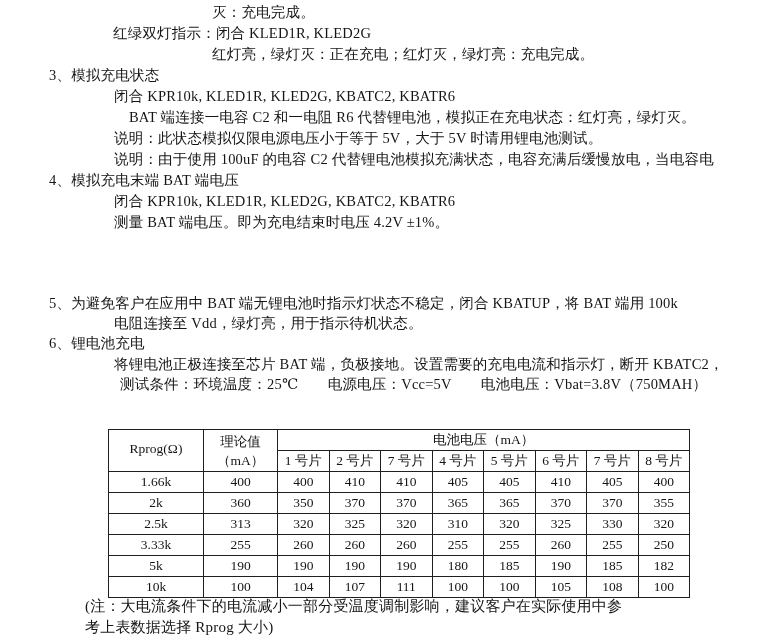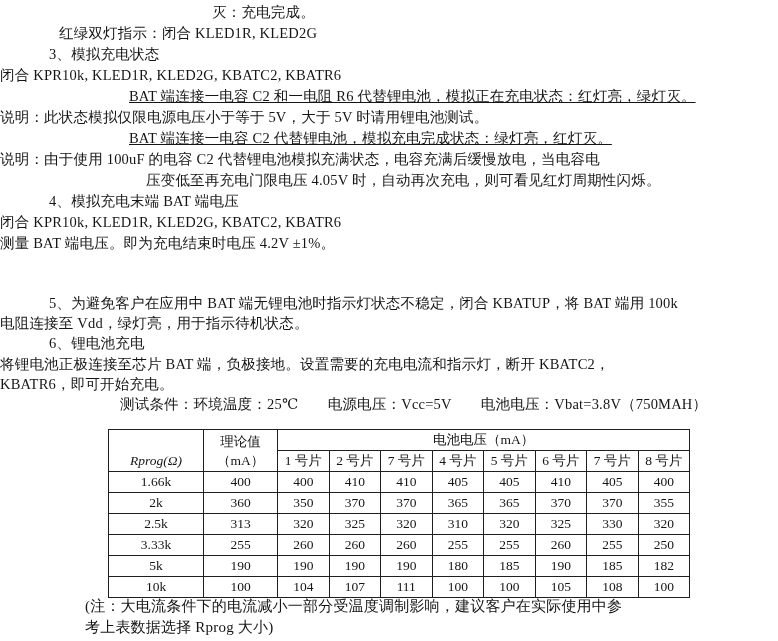--- a/index.html
+++ b/index.html
@@ -24,24 +24,24 @@
   }
   .line {
     white-space: pre;
     font-size: 14.5px;
     line-height: 21px;
     height: 21px;
     letter-spacing: 0.2px;
   }
   .body-lower .line { line-height: 20.2px; height: 20.2px; }
   .indent-item   { margin-left: 49px; }
-  .indent-sub    { }
-  .indent-bat    { margin-left: 129px; text-decoration: underline; }
+  .indent-sub    { margin-left: 114px; }
+  .indent-bat    { margin-left: 129px; }
   .indent-cont1  { margin-left: 146px; }
-  .indent-label  { margin-left: 59px; }
+  .indent-label  { margin-left: 113px; }
   .indent-cont2  { margin-left: 212px; }
   .indent-cond   { margin-left: 120px; }
   
   .meas-table {
     position: absolute;
     left: 108px; top: 429px;
     width: 582px;
     border-collapse: collapse;
     table-layout: fixed;
     font-size: 13.5px;
@@ -52,22 +52,21 @@
     text-align: center;
     vertical-align: middle;
     padding: 0;
     height: 20px;
     font-weight: normal;
     white-space: pre;
     overflow: hidden;
   }
   .meas-table .cell-rprog-header {
     vertical-align: bottom;
-    padding-bottom: 2px;
-    font-style: italic;
+    padding-bottom: 14px;
   }
   .meas-table .cell-theory-header div { line-height: 19px; }
   
   .footer-note {
     position: absolute;
     left: 85px; top: 596px;
   }
   .footer-note .line {
     font-size: 15px;
     line-height: 21px;
@@ -75,38 +74,36 @@
   }
 </style>
 </head>
 <body>
 
 <div class="page">
 
   <div class="body-upper">
       <div class="line indent-cont2">灭：充电完成。</div>
       <div class="line indent-label">红绿双灯指示：闭合 KLED1R, KLED2G</div>
+      <div class="line indent-cont2">红灯亮，绿灯灭：正在充电；红灯灭，绿灯亮：充电完成。</div>
       <div class="line indent-item">3、模拟充电状态</div>
       <div class="line indent-sub">闭合 KPR10k, KLED1R, KLED2G, KBATC2, KBATR6</div>
       <div class="line indent-bat">BAT 端连接一电容 C2 和一电阻 R6 代替锂电池，模拟正在充电状态：红灯亮，绿灯灭。</div>
       <div class="line indent-sub">说明：此状态模拟仅限电源电压小于等于 5V，大于 5V 时请用锂电池测试。</div>
-      <div class="line indent-bat">BAT 端连接一电容 C2 代替锂电池，模拟充电完成状态：绿灯亮，红灯灭。</div>
       <div class="line indent-sub">说明：由于使用 100uF 的电容 C2 代替锂电池模拟充满状态，电容充满后缓慢放电，当电容电</div>
-      <div class="line indent-cont1">压变低至再充电门限电压 4.05V 时，自动再次充电，则可看见红灯周期性闪烁。</div>
       <div class="line indent-item">4、模拟充电末端 BAT 端电压</div>
       <div class="line indent-sub">闭合 KPR10k, KLED1R, KLED2G, KBATC2, KBATR6</div>
       <div class="line indent-sub">测量 BAT 端电压。即为充电结束时电压 4.2V ±1%。</div>
     </div>
 
   <div class="body-lower">
       <div class="line indent-item">5、为避免客户在应用中 BAT 端无锂电池时指示灯状态不稳定，闭合 KBATUP，将 BAT 端用 100k</div>
       <div class="line indent-sub">电阻连接至 Vdd，绿灯亮，用于指示待机状态。</div>
       <div class="line indent-item">6、锂电池充电</div>
       <div class="line indent-sub">将锂电池正极连接至芯片 BAT 端，负极接地。设置需要的充电电流和指示灯，断开 KBATC2，</div>
-      <div class="line indent-sub">KBATR6，即可开始充电。</div>
       <div class="line indent-cond">测试条件：环境温度：25℃　　电源电压：Vcc=5V　　电池电压：Vbat=3.8V（750MAH）</div>
     </div>
 
   <table class="meas-table">
     <colgroup>
       <col style="width:95px">
       <col style="width:74px">
       <col span="8">
     </colgroup>
     <tbody>

